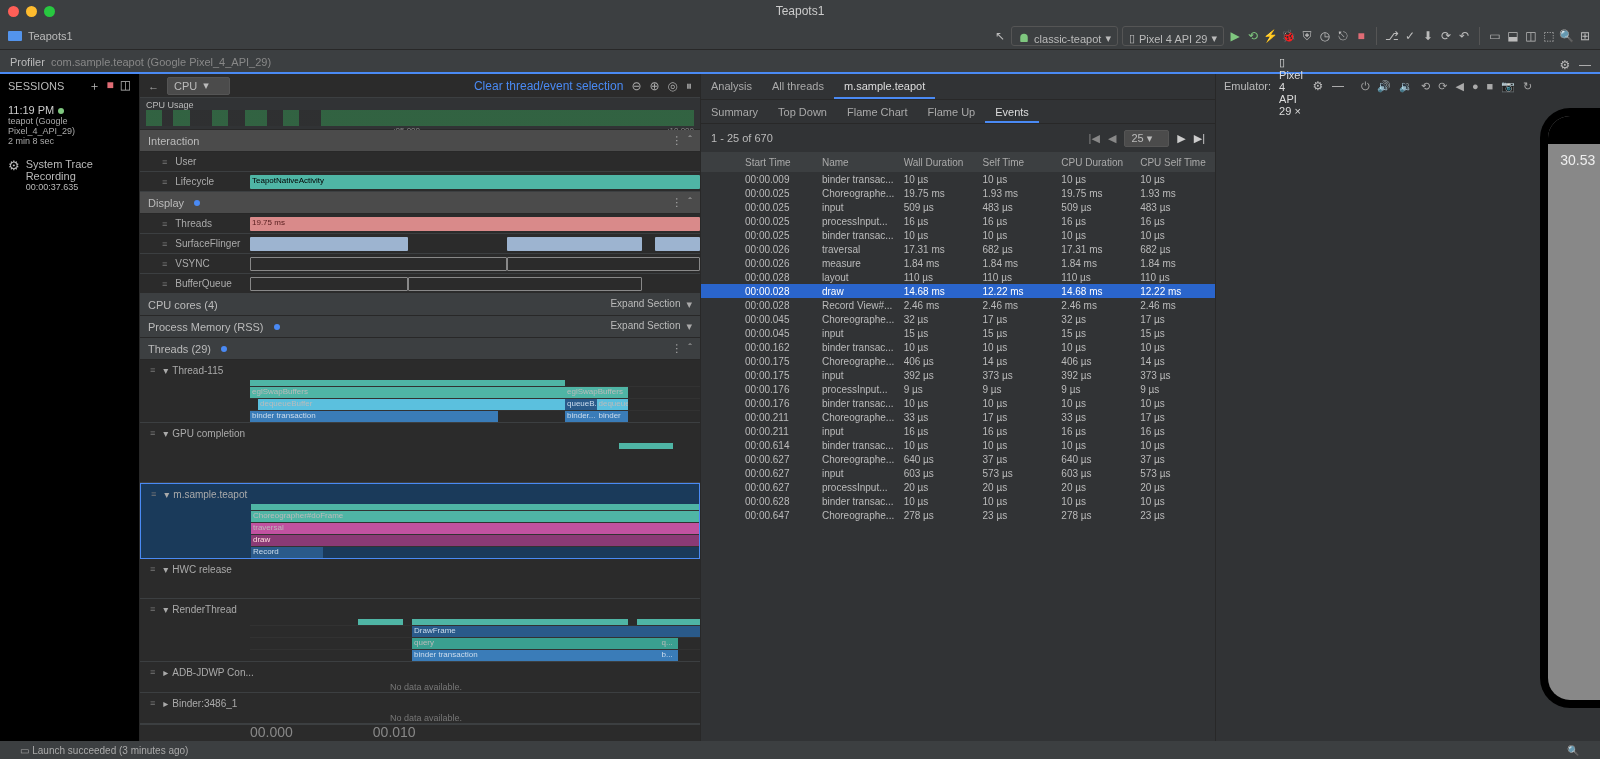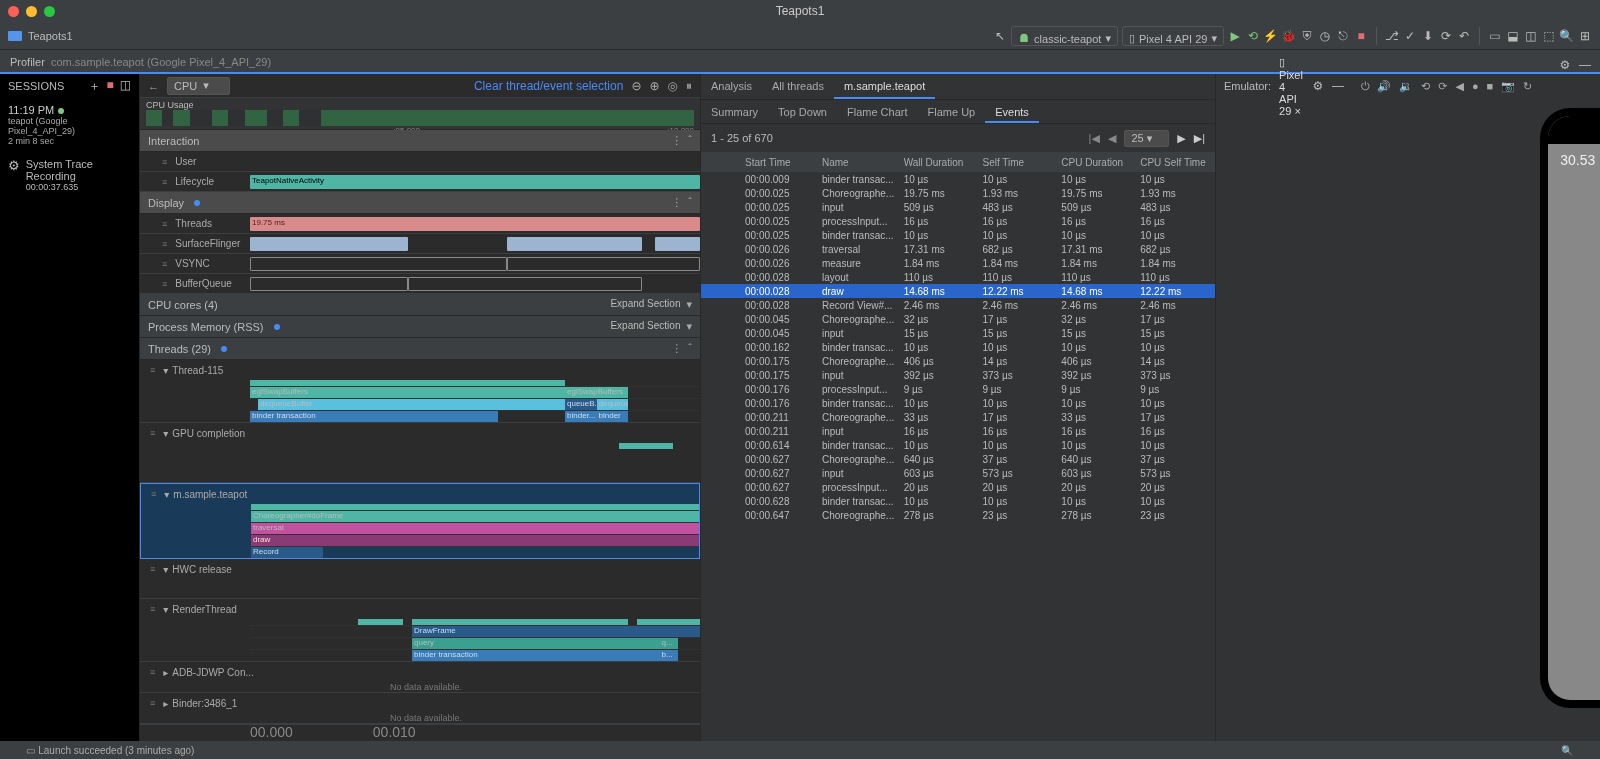--- a/index.html
+++ b/index.html
@@ -75,21 +75,21 @@
 .emu-toolbar span { cursor: pointer; }
 .emu-view { flex: 1; display: flex; align-items: center; justify-content: center; position: relative; }
 .phone { width: 290px; height: 600px; background: #000; border-radius: 30px; padding: 8px; position: relative; }
 .phone-screen { width: 100%; height: 100%; background: #888; border-radius: 22px; position: relative; overflow: hidden; }
 .notch { position: absolute; top: 0; left: 50%; transform: translateX(-50%); width: 120px; height: 22px; background: #000; border-radius: 0 0 14px 14px; }
 .status-bar { height: 28px; background: #000; display: flex; align-items: center; padding: 0 14px; justify-content: space-between; font-size: 10px; }
 .fps { position: absolute; top: 36px; left: 12px; color: #eee; font-size: 14px; }
 .teapot-svg { position: absolute; top: 50%; left: 50%; transform: translate(-50%, -55%); }
 .side-tools { position: absolute; right: 4px; top: 50%; transform: translateY(-50%); display: flex; flex-direction: column; gap: 2px; }
 .side-tools div { width: 18px; height: 18px; background: #4b4b4b; border: 1px solid #555; display: flex; align-items: center; justify-content: center; font-size: 10px; cursor: pointer; }
-.status-footer { height: 18px; background: #3c3f41; display: flex; align-items: center; padding: 0 26px; font-size: 10px; color: #aaa; justify-content: space-between; }
+.status-footer { height: 18px; background: #3c3f41; display: flex; align-items: center; padding: 0 20px; font-size: 10px; color: #aaa; justify-content: space-between; }
 .info-dot { width: 6px; height: 6px; border-radius: 50%; background: #4a8af4; display: inline-block; margin-left: 4px; }
 .ham-pre { color: #777; margin-right: 4px; font-size: 9px; }
 .thin-track { height: 6px; position: relative; }
 .scroll-area { flex: 1; overflow-y: auto; }
 ::-webkit-scrollbar { width: 8px; height: 8px; }
 ::-webkit-scrollbar-thumb { background: #555; }
 ::-webkit-scrollbar-track { background: #2b2b2b; }
 </style>
 </head>
 <body>

